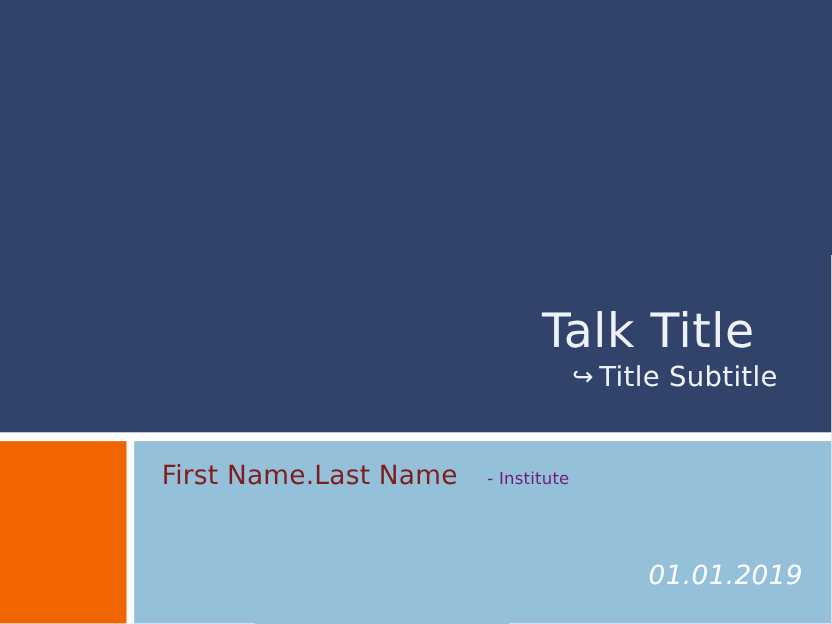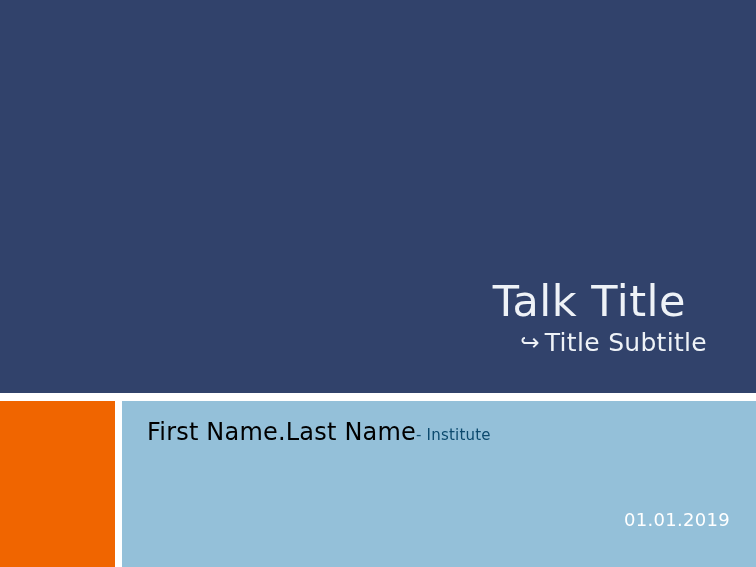--- a/index.html
+++ b/index.html
@@ -92,42 +92,44 @@
     position: absolute;
     left: 25px;
     top: 17px;
     white-space: nowrap;
   }
 
   .author-name {
     font-family: "DejaVu Sans", sans-serif;
     font-size: 24px;
     font-weight: 400;
-    color: #000000;
+    color: #7f1d1d;
     letter-spacing: 0.2px;
   }
 
   .author-institute {
     font-family: "DejaVu Sans", sans-serif;
     font-size: 15px;
     font-weight: 400;
-    color: #0c4a6e;
+    color: #701a75;
+    margin-left: 27px;
     letter-spacing: 0.2px;
   }
 
   .date-line {
     position: absolute;
     right: 26px;
     top: 108px;
     font-family: "DejaVu Sans", sans-serif;
-    font-size: 18px;
+    font-size: 24px;
     font-weight: 400;
     color: #ffffff;
     letter-spacing: 0.3px;
     white-space: nowrap;
+    font-style: italic;
   }
 </style>
 </head>
 <body>
 
 <div class="slide">
 
   <div class="title-panel">
     <div class="title-block">
       <span class="talk-title">Talk Title</span>

